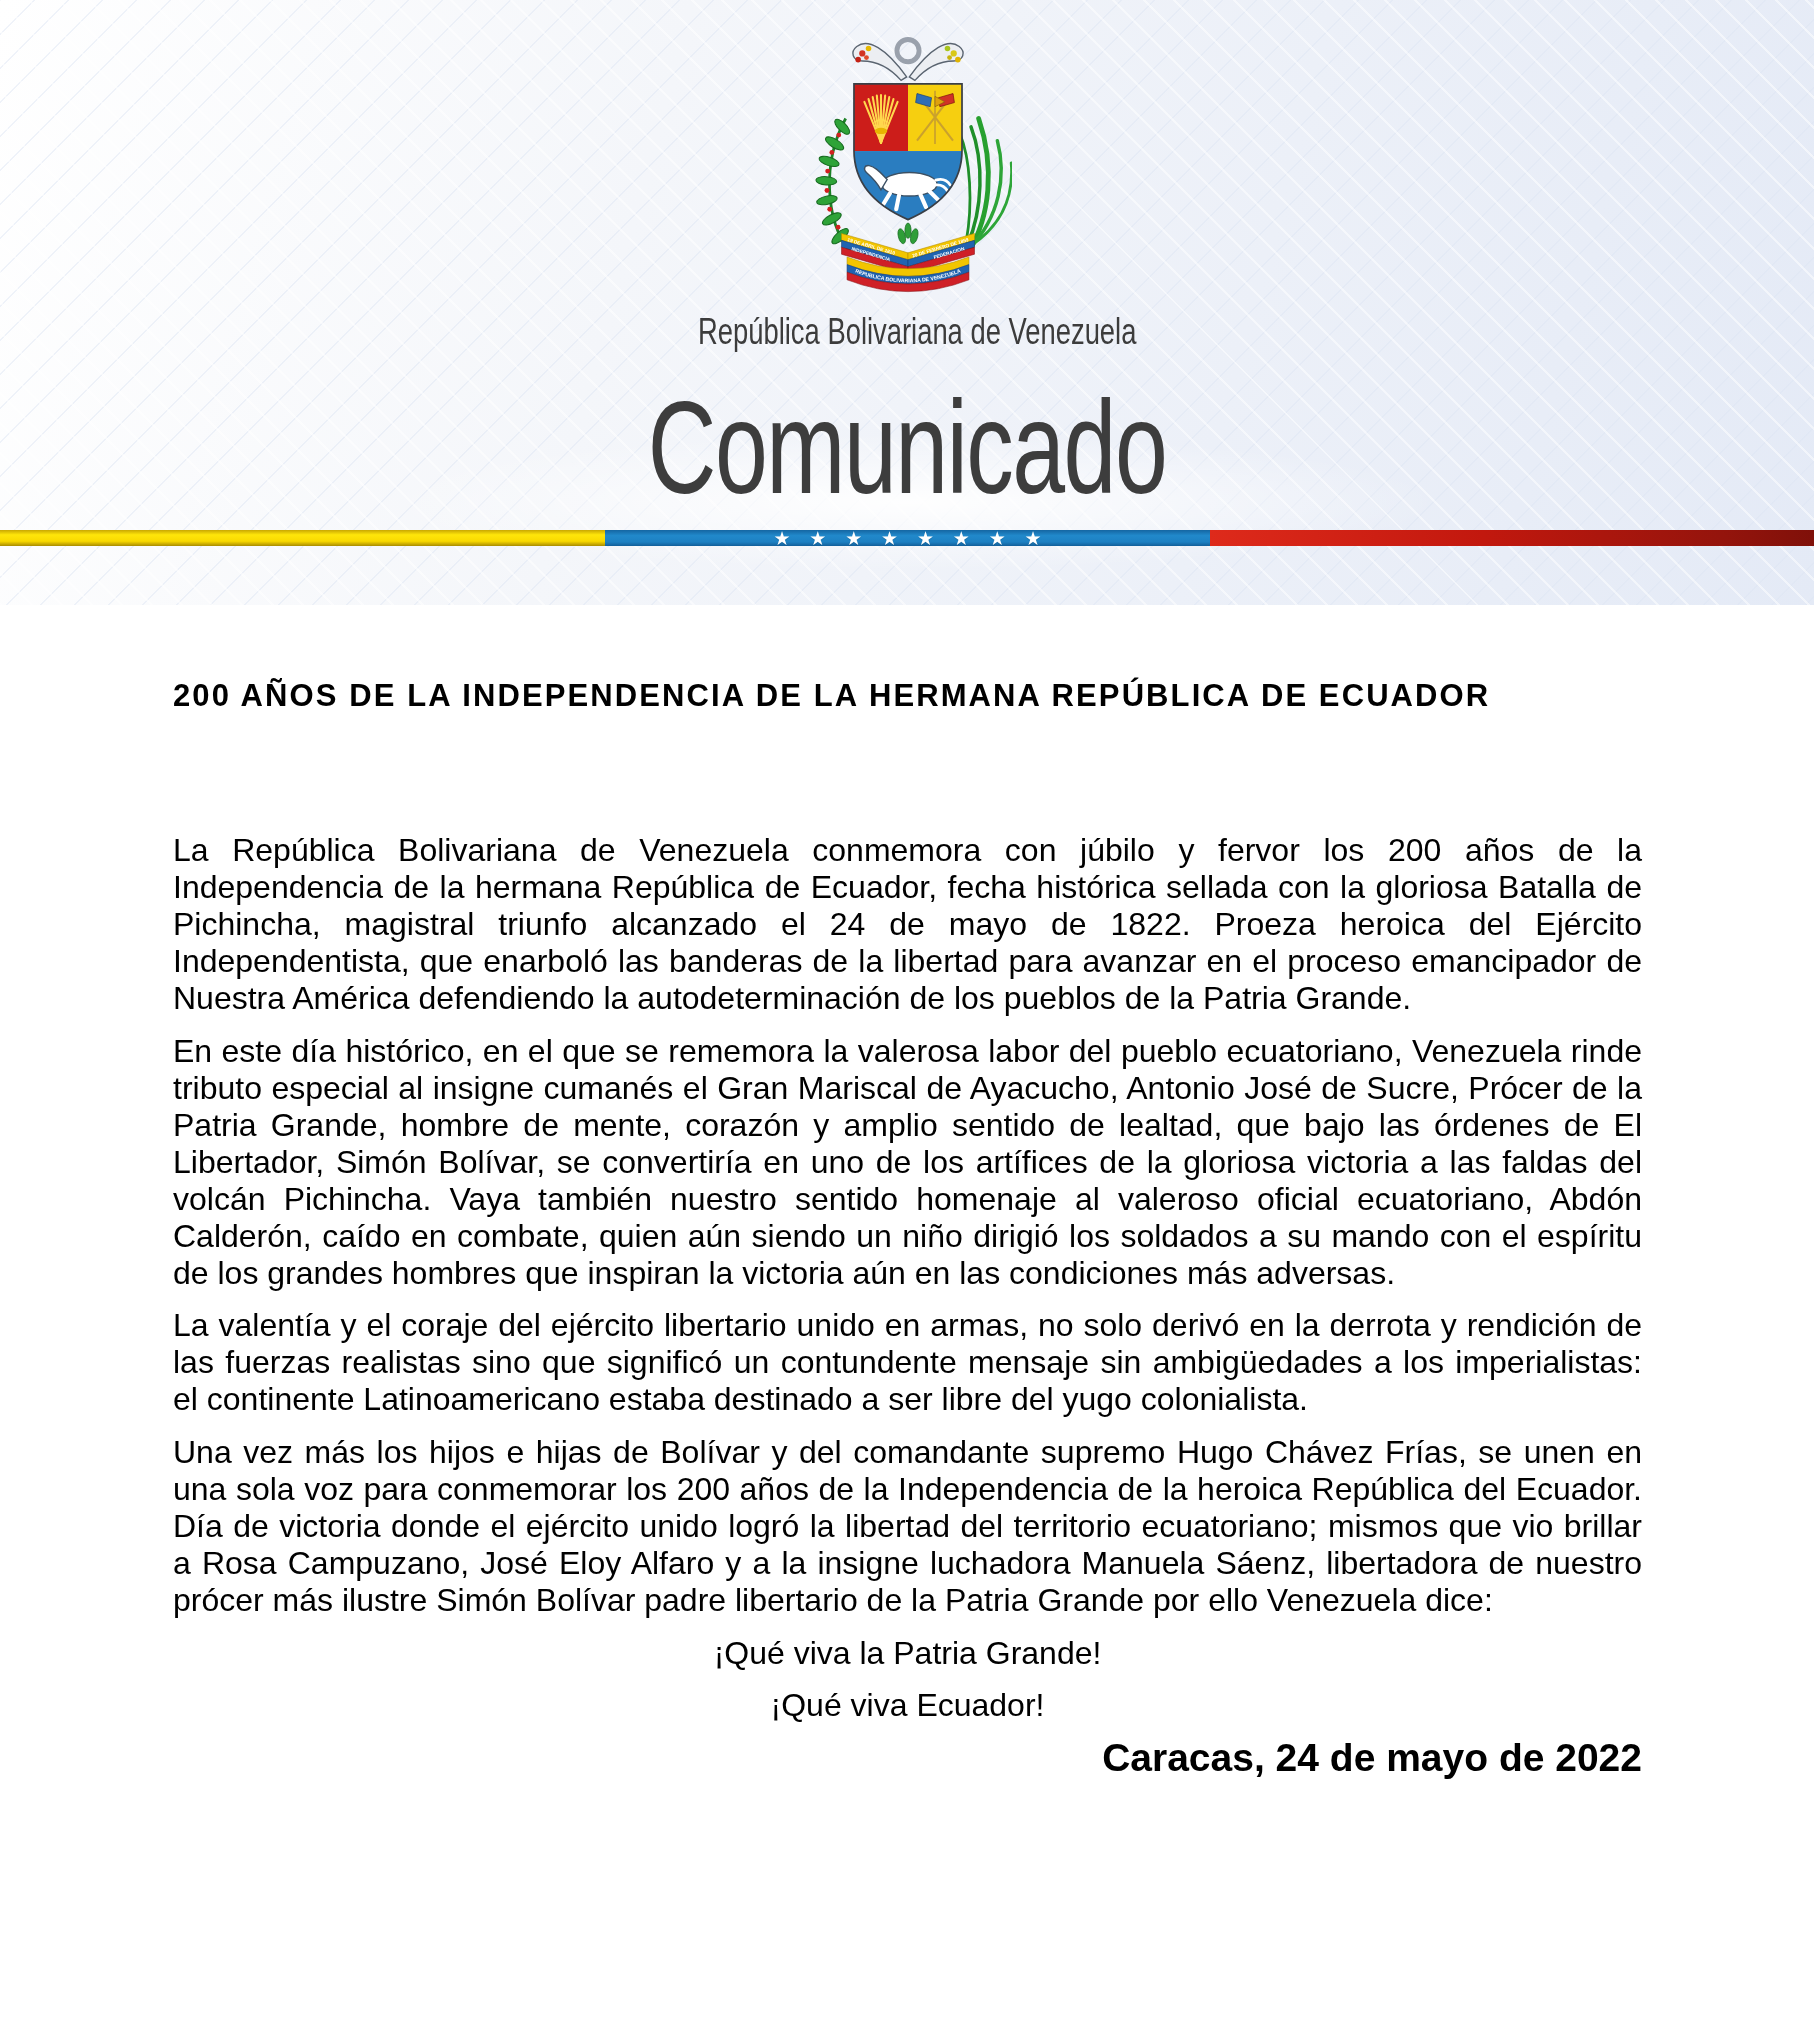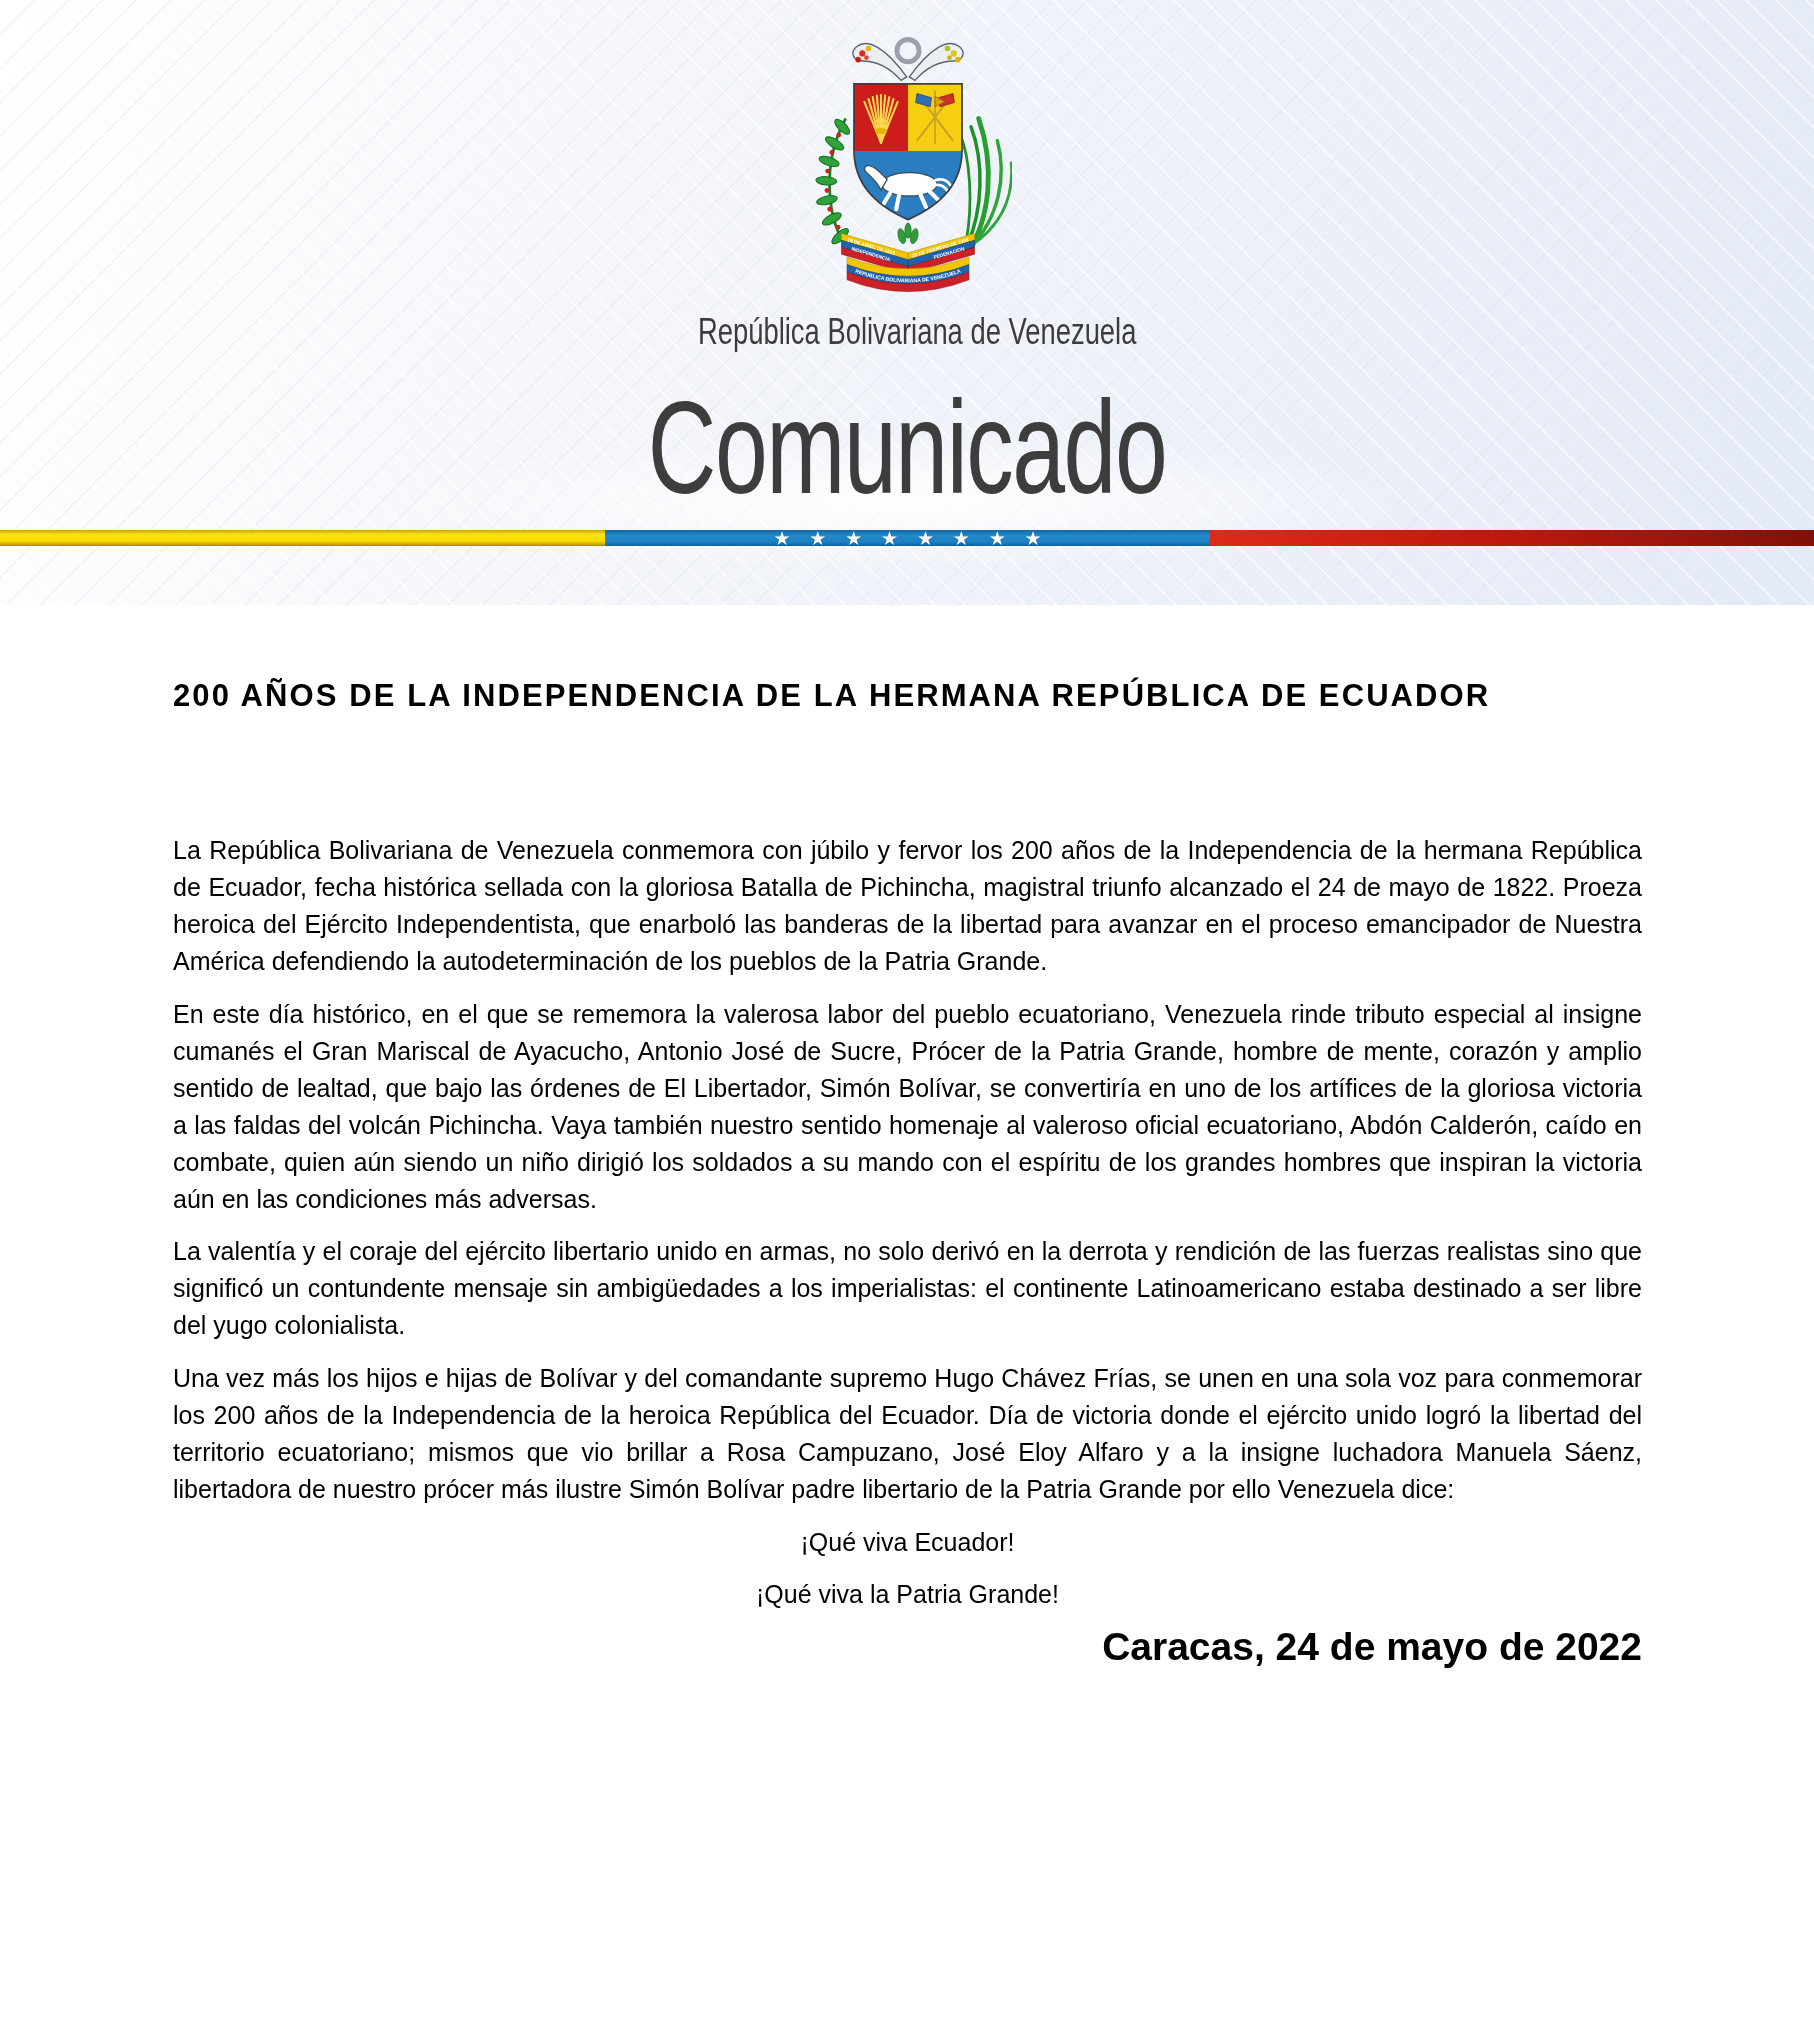--- a/index.html
+++ b/index.html
@@ -45,21 +45,21 @@
     text-shadow:0 0.7px 0.7px rgba(0,0,0,.15);
   }
   
   .content{padding:0 173px;color:#000;}
   .letter-title{
     margin:71px 0 116px 0;
     font-size:31px;line-height:40px;font-weight:bold;letter-spacing:2.1px;
     color:#000;text-align:left;
   }
   .content p{
-    font-size:25px;line-height:37px;
+    font-size:32px;line-height:37px;
     margin:0 0 15.7px 0;
     text-align:justify;
   }
   .content p.slogan{text-align:center;margin:0 0 15px 0;}
   .content p.dateline{
     text-align:right;font-weight:bold;font-size:39px;margin:9.3px 0 0 0;
   }
 </style>
 </head>
 <body>
@@ -204,20 +204,20 @@
   </header>
 
   <main class="content">
     <h1 class="letter-title">200 AÑOS DE LA INDEPENDENCIA DE LA HERMANA REPÚBLICA DE ECUADOR</h1>
 
     <p>La República Bolivariana de Venezuela conmemora con júbilo y fervor los 200 años de la Independencia de la hermana República de Ecuador, fecha histórica sellada con la gloriosa Batalla de Pichincha, magistral triunfo alcanzado el 24 de mayo de 1822. Proeza heroica del Ejército Independentista, que enarboló las banderas de la libertad para avanzar en el proceso emancipador de Nuestra América defendiendo la autodeterminación de los pueblos de la Patria Grande.</p>
     <p>En este día histórico, en el que se rememora la valerosa labor del pueblo ecuatoriano, Venezuela rinde tributo especial al insigne cumanés el Gran Mariscal de Ayacucho, Antonio José de Sucre, Prócer de la Patria Grande, hombre de mente, corazón y amplio sentido de lealtad, que bajo las órdenes de El Libertador, Simón Bolívar, se convertiría en uno de los artífices de la gloriosa victoria a las faldas del volcán Pichincha. Vaya también nuestro sentido homenaje al valeroso oficial ecuatoriano, Abdón Calderón, caído en combate, quien aún siendo un niño dirigió los soldados a su mando con el espíritu de los grandes hombres que inspiran la victoria aún en las condiciones más adversas.</p>
     <p>La valentía y el coraje del ejército libertario unido en armas, no solo derivó en la derrota y rendición de las fuerzas realistas sino que significó un contundente mensaje sin ambigüedades a los imperialistas: el continente Latinoamericano estaba destinado a ser libre del yugo colonialista.</p>
     <p>Una vez más los hijos e hijas de Bolívar y del comandante supremo Hugo Chávez Frías, se unen en una sola voz para conmemorar los 200 años de la Independencia de la heroica República del Ecuador. Día de victoria donde el ejército unido logró la libertad del territorio ecuatoriano; mismos que vio brillar a Rosa Campuzano, José Eloy Alfaro y a la insigne luchadora Manuela Sáenz, libertadora de nuestro prócer más ilustre Simón Bolívar padre libertario de la Patria Grande por ello Venezuela dice:</p>
 
+    <p class="slogan">¡Qué viva la Patria Grande!</p>
     <p class="slogan">¡Qué viva Ecuador!</p>
-    <p class="slogan">¡Qué viva la Patria Grande!</p>
 
     <p class="dateline">Caracas, 24 de mayo de 2022</p>
   </main>
 
 </div>
 
 
 </body></html>

